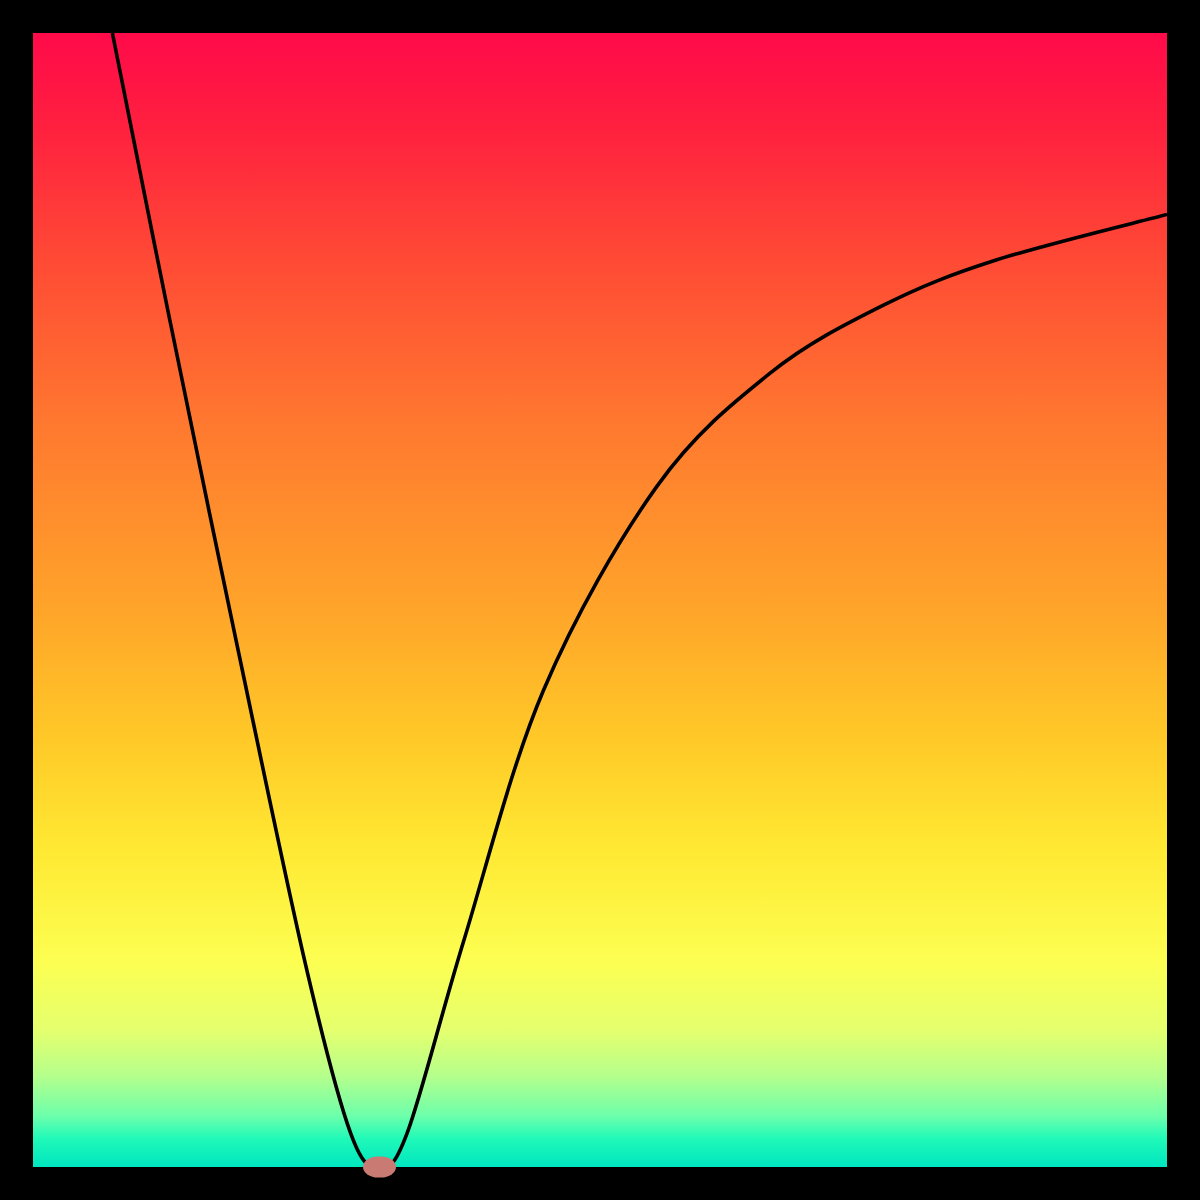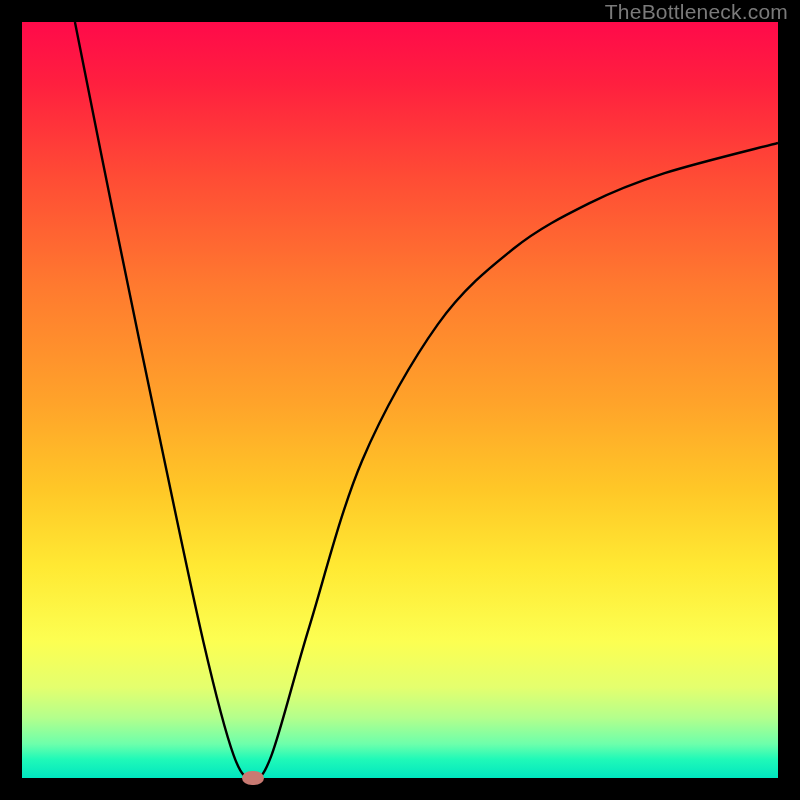--- a/index.html
+++ b/index.html
@@ -70,14 +70,13 @@
 <div class="frame">
   <div class="plot-area">
 
     <svg class="curve" width="756" height="756" viewBox="0 0 756 756">
       <path id="curvePath" fill="none" stroke="#000" stroke-width="2.4" d="M 52.92 0 C 59.22 31.5, 76.86 120.96, 90.72 189 C 104.58 257.04, 120.95999999999998 336.42, 136.07999999999998 408.24 C 151.2 480.06, 168.84 565.74, 181.44 619.9200000000001 C 194.04 674.1000000000001, 203.49 710.6400000000001, 211.68 733.32 C 219.87 756, 224.27999999999997 756, 230.57999999999998 756 C 236.88 756, 240.03 758.5200000000001, 249.48000000000002 733.32 C 258.93 708.12, 272.16 653.9399999999999, 287.28000000000003 604.8 C 302.40000000000003 555.66, 318.78 488.88, 340.2 438.48 C 361.62 388.08000000000004, 390.6 337.68, 415.8 302.40000000000003 C 441 267.12000000000006, 466.20000000000005 246.9600000000001, 491.40000000000003 226.80000000000007 C 516.6 206.64000000000004, 541.8 194.03999999999996, 567 181.43999999999994 C 592.2 168.83999999999992, 611.1 161.27999999999992, 642.6 151.19999999999993 C 674.1 141.11999999999995, 737.1 126.00000000000001, 756 120.96000000000004"></path>
     </svg>
 
     <div id="marker" class="marker" style="left: 230.58px; top: 756px;"></div>
   </div>
 
-  <div class="watermark">TheBottleneck.com</div>
 </div>
 
 </body></html>

